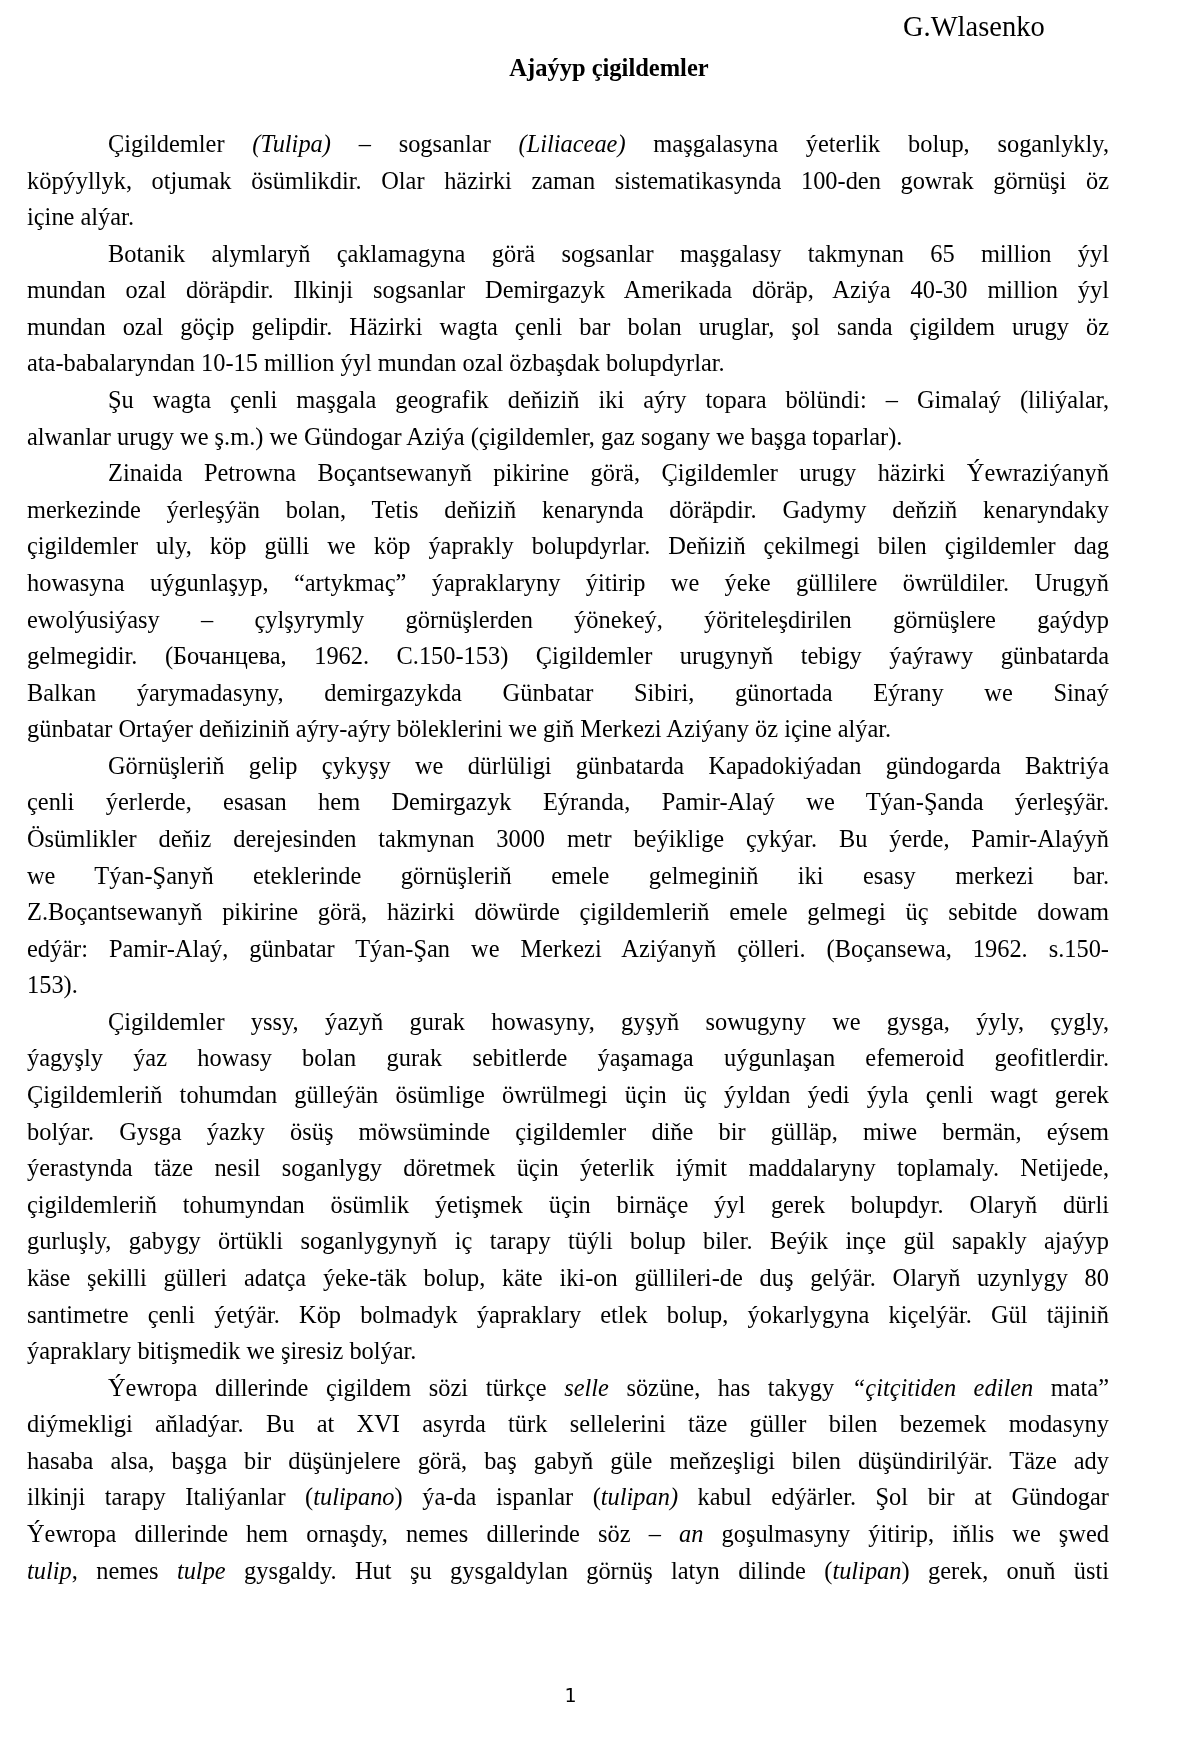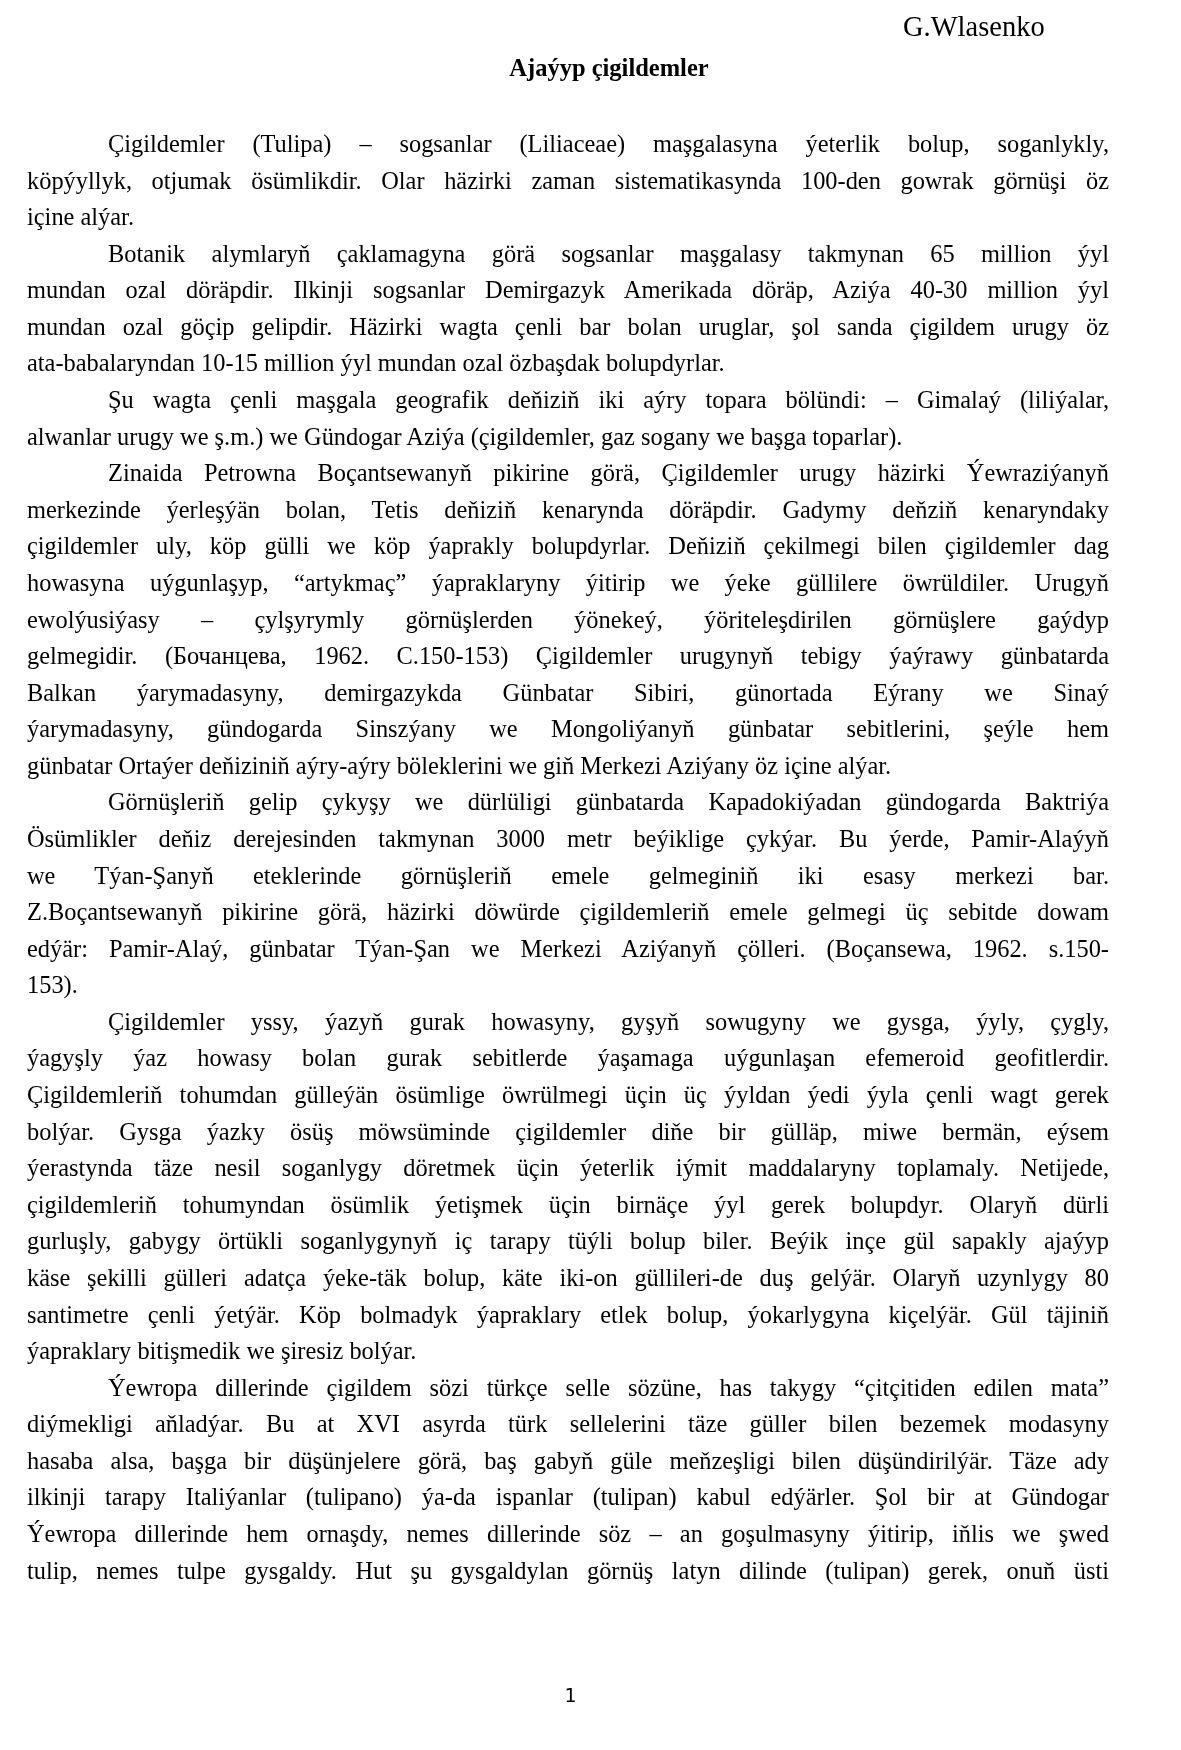--- a/index.html
+++ b/index.html
@@ -5,21 +5,21 @@
   html, body { margin: 0; padding: 0; background: #ffffff; }
   body { width: 1181px; height: 1750px; position: relative; overflow: hidden;
          font-family: "Liberation Serif", "DejaVu Serif", serif; color: #000; }
   .page { position: absolute; left: 0; top: 0; width: 1181px; height: 1418px; background: #fff; }
   .author { position: absolute; left: 903px; top: 9px; font-size: 28.5px; line-height: 36px; white-space: nowrap; }
   .title { position: absolute; left: 0; width: 1218px; top: 52px; text-align: center; font-weight: bold; font-size: 24.5px; line-height: 32px; white-space: nowrap; }
   .body { position: absolute; left: 27px; top: 126px; width: 1082px; }
   .line { height: 36.58px; line-height: 36.58px; font-size: 24.4px; white-space: nowrap; text-align: justify; text-align-last: justify; overflow: visible; }
   .line.last { text-align: center; text-align-last: left; }
   .line.indent { padding-left: 81px; }
-  .it { }
+  .it { font-style: italic; }
   .page-number { position: absolute; left: 0; width: 1141px; top: 1683px; text-align: center;
                  font-family: "DejaVu Sans", "Liberation Sans", sans-serif; font-size: 19px; line-height: 24px; }
 </style>
 </head>
 <body>
 
 <div class="page">
   <div class="author">G.Wlasenko</div>
   <div class="title">Ajaýyp çigildemler</div>
   <div class="body" id="body-text">
@@ -32,23 +32,23 @@
       <div class="line last"><span>ata-babalaryndan 10-15 million ýyl mundan ozal özbaşdak bolupdyrlar.</span></div>
       <div class="line indent"><span>Şu wagta çenli maşgala geografik deňiziň iki aýry topara bölündi: – Gimalaý (liliýalar,</span></div>
       <div class="line last"><span>alwanlar urugy we ş.m.) we Gündogar Aziýa (çigildemler, gaz sogany we başga toparlar).</span></div>
       <div class="line indent"><span>Zinaida Petrowna Boçantsewanyň pikirine görä, Çigildemler urugy häzirki Ýewraziýanyň</span></div>
       <div class="line"><span>merkezinde ýerleşýän bolan, Tetis deňiziň kenarynda döräpdir. Gadymy deňziň kenaryndaky</span></div>
       <div class="line"><span>çigildemler uly, köp gülli we köp ýaprakly bolupdyrlar. Deňiziň çekilmegi bilen çigildemler dag</span></div>
       <div class="line"><span>howasyna uýgunlaşyp, “artykmaç” ýapraklaryny ýitirip we ýeke güllilere öwrüldiler. Urugyň</span></div>
       <div class="line"><span>ewolýusiýasy – çylşyrymly görnüşlerden ýönekeý, ýöriteleşdirilen görnüşlere gaýdyp</span></div>
       <div class="line"><span>gelmegidir. (Бочанцева, 1962. С.150-153) Çigildemler urugynyň tebigy ýaýrawy günbatarda</span></div>
       <div class="line"><span>Balkan ýarymadasyny, demirgazykda Günbatar Sibiri, günortada Eýrany we Sinaý</span></div>
-      <div class="line"><span>ýarymadasyny, gündogarda Sinszýany we Mongoliýanyň günbatar sebitlerini, şeýle hem</span></div>
       <div class="line last"><span>günbatar Ortaýer deňiziniň aýry-aýry böleklerini we giň Merkezi Aziýany öz içine alýar.</span></div>
       <div class="line indent"><span>Görnüşleriň gelip çykyşy we dürlüligi günbatarda Kapadokiýadan gündogarda Baktriýa</span></div>
+      <div class="line"><span>çenli ýerlerde, esasan hem Demirgazyk Eýranda, Pamir-Alaý we Týan-Şanda ýerleşýär.</span></div>
       <div class="line"><span>Ösümlikler deňiz derejesinden takmynan 3000 metr beýiklige çykýar. Bu ýerde, Pamir-Alaýyň</span></div>
       <div class="line"><span>we Týan-Şanyň eteklerinde görnüşleriň emele gelmeginiň iki esasy merkezi bar.</span></div>
       <div class="line"><span>Z.Boçantsewanyň pikirine görä, häzirki döwürde çigildemleriň emele gelmegi üç sebitde dowam</span></div>
       <div class="line"><span>edýär: Pamir-Alaý, günbatar Týan-Şan we Merkezi Aziýanyň çölleri. (Boçansewa, 1962. s.150-</span></div>
       <div class="line last"><span>153).</span></div>
       <div class="line indent"><span>Çigildemler yssy, ýazyň gurak howasyny, gyşyň sowugyny we gysga, ýyly, çygly,</span></div>
       <div class="line"><span>ýagyşly ýaz howasy bolan gurak sebitlerde ýaşamaga uýgunlaşan efemeroid geofitlerdir.</span></div>
       <div class="line"><span>Çigildemleriň tohumdan gülleýän ösümlige öwrülmegi üçin üç ýyldan ýedi ýyla çenli wagt gerek</span></div>
       <div class="line"><span>bolýar. Gysga ýazky ösüş möwsüminde çigildemler diňe bir gülläp, miwe bermän, eýsem</span></div>
       <div class="line"><span>ýerastynda täze nesil soganlygy döretmek üçin ýeterlik iýmit maddalaryny toplamaly. Netijede,</span></div>

